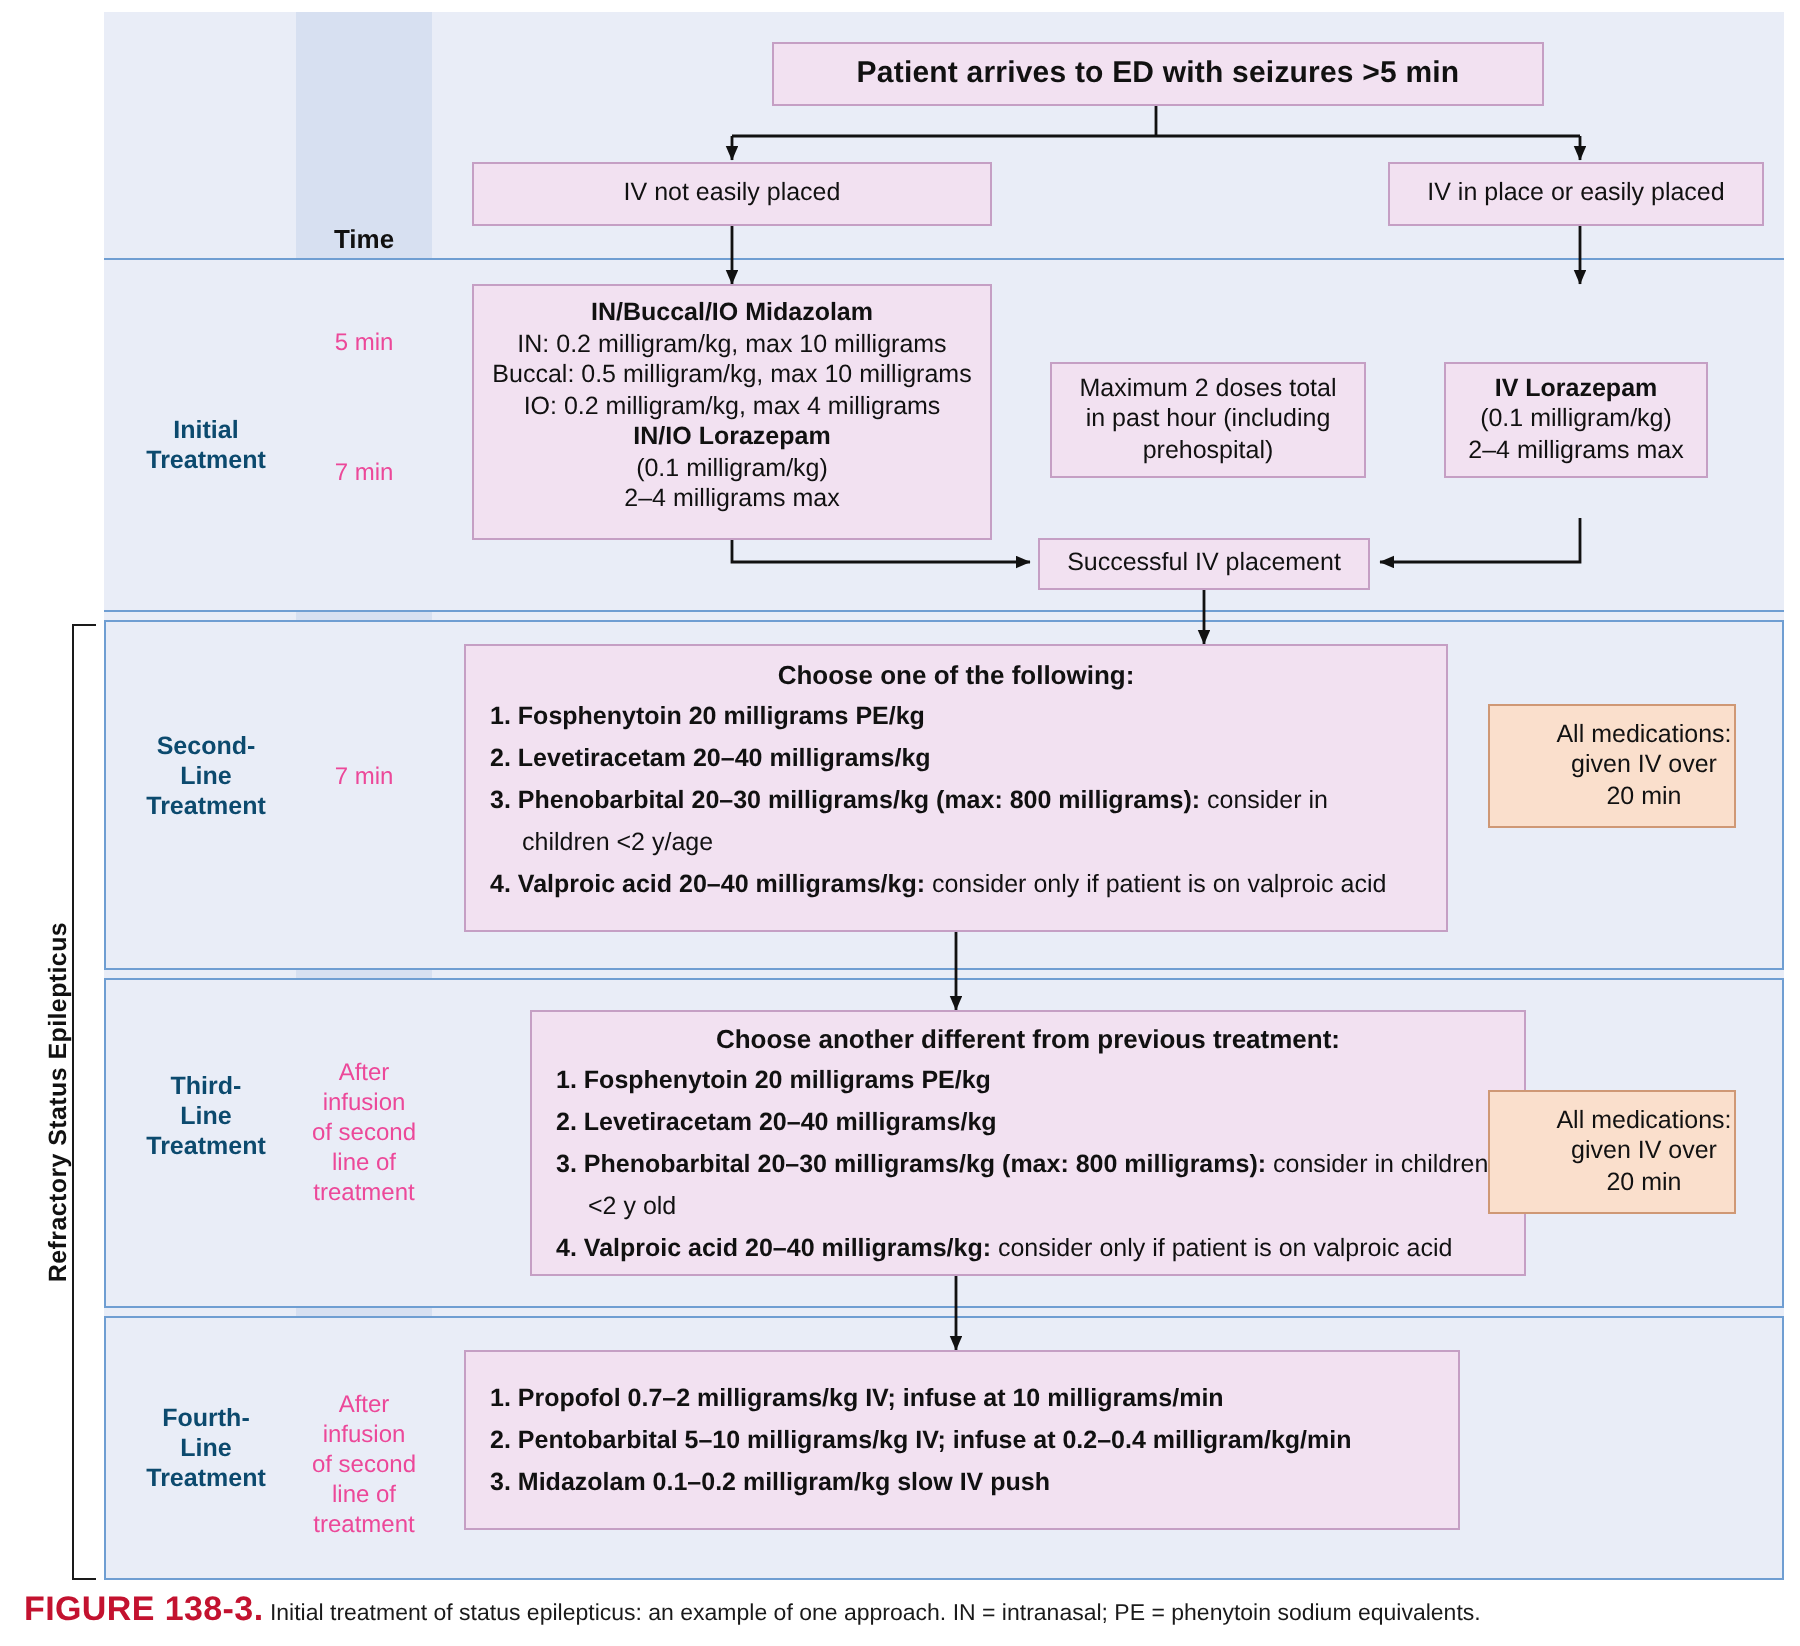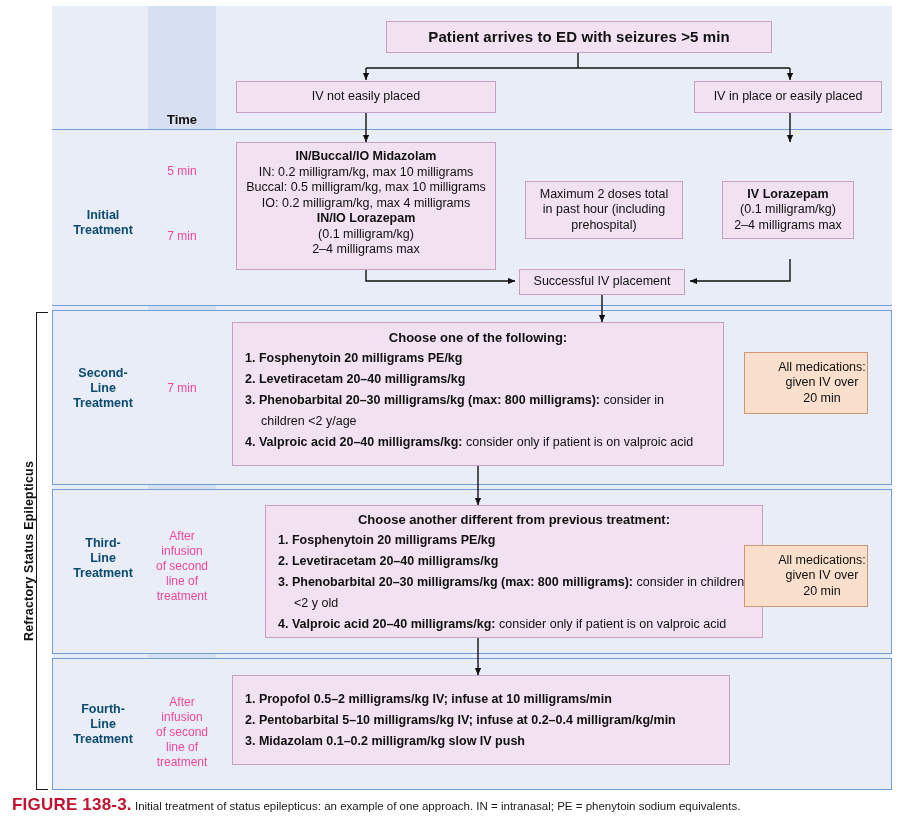--- a/index.html
+++ b/index.html
@@ -365,21 +365,21 @@
   <div class="note" style="left:744px; top:545px; width:124px; height:62px;">
     <span>All medications:</span>
     <span>given IV over</span>
     <span>20 min</span>
   </div>
 
   <div class="node" style="left:232px; top:675px; width:498px; height:90px; justify-content:center; padding:6px 12px;">
     <ol class="meds">
       <li>
         <span class="b">1.</span>
-        <span class="b">Propofol 0.5–2 milligrams/kg IV; infuse at 10 milligrams/min</span>
+        <span class="b">Propofol 0.7–2 milligrams/kg IV; infuse at 10 milligrams/min</span>
       </li>
       <li>
         <span class="b">2.</span>
         <span class="b">Pentobarbital 5–10 milligrams/kg IV; infuse at 0.2–0.4 milligram/kg/min</span>
       </li>
       <li>
         <span class="b">3.</span>
         <span class="b">Midazolam 0.1–0.2 milligram/kg slow IV push</span>
       </li>
     </ol>

